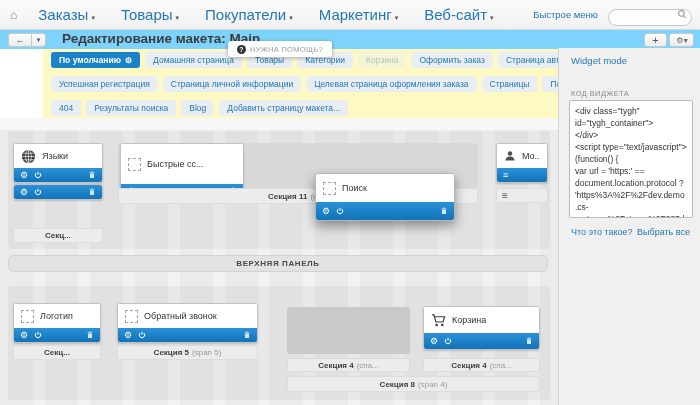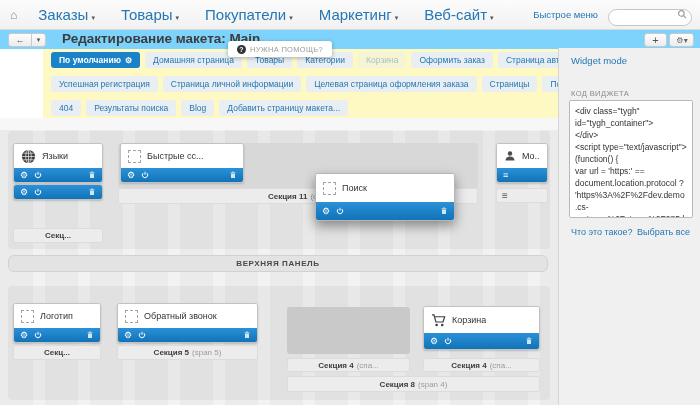--- a/index.html
+++ b/index.html
@@ -263,21 +263,21 @@
         <svg class="sicon" style="color:rgba(255,255,255,.8)">
             <use href="#i-trash"></use>
           </svg>
       </div>
     </div>
     <div class="slabel" style="left:13px;top:110px;width:90px;height:15px">
         <b>Секц...</b>
       </div>
 
     <div class="block" style="left:120px;top:25px;width:124px">
-      <div class="face" style="height:24px">
+      <div class="face" style="height:40px">
         <span class="dashed"></span>
         <span class="blabel">Быстрые сс...</span>
       </div>
       <div class="bar" style="height:14px">
         <span class="bgear">⚙</span>
         <svg class="sicon" style="color:#fff">
             <use href="#i-power"></use>
           </svg>
         <span class="sp"></span>
         <svg class="sicon" style="color:rgba(255,255,255,.8)">

